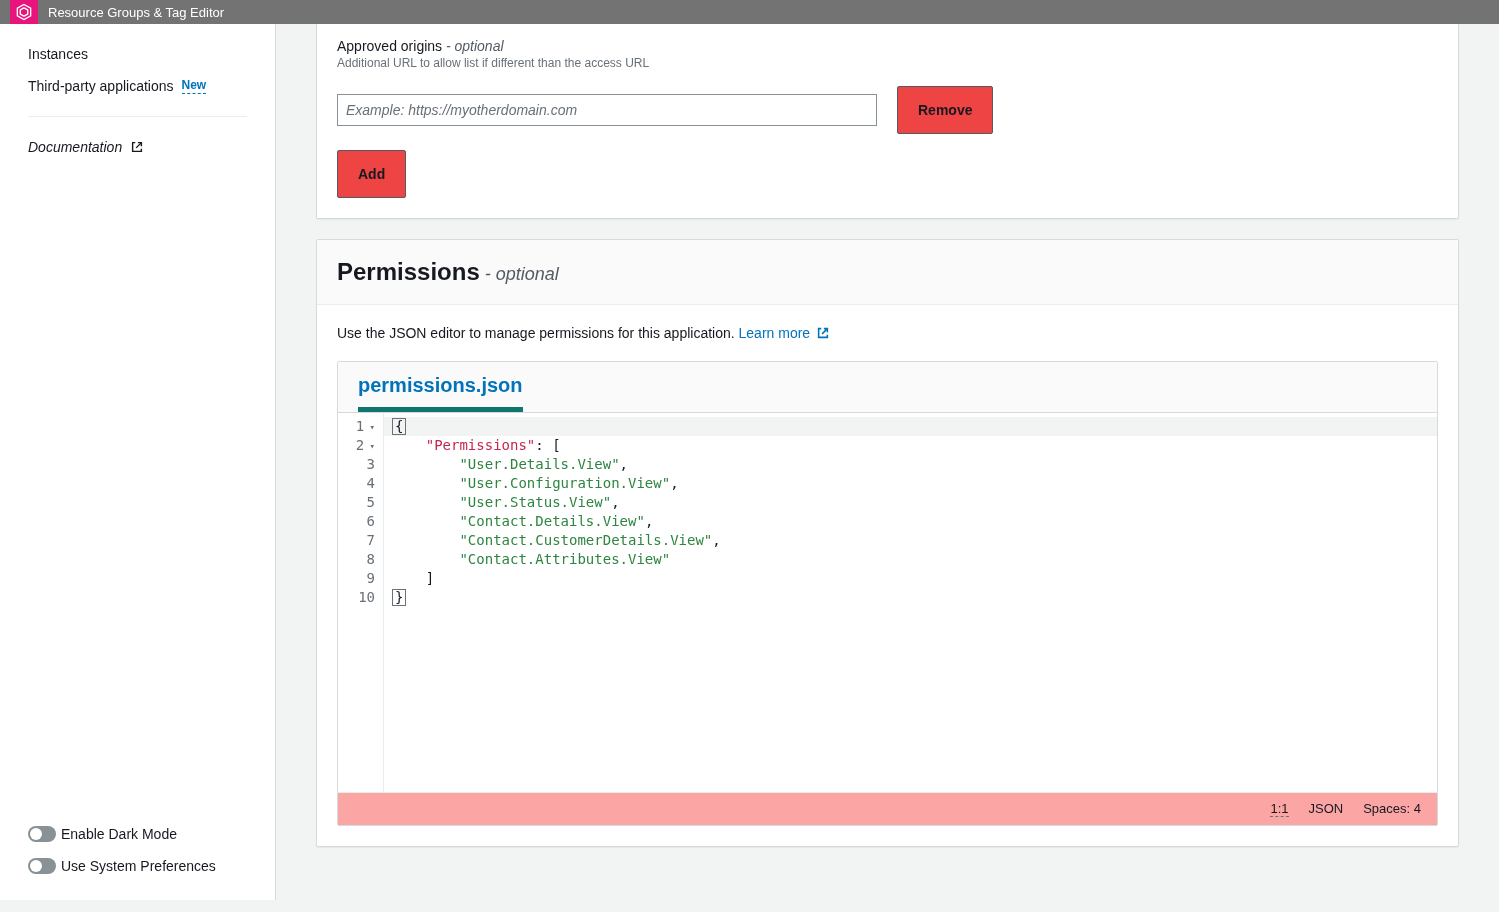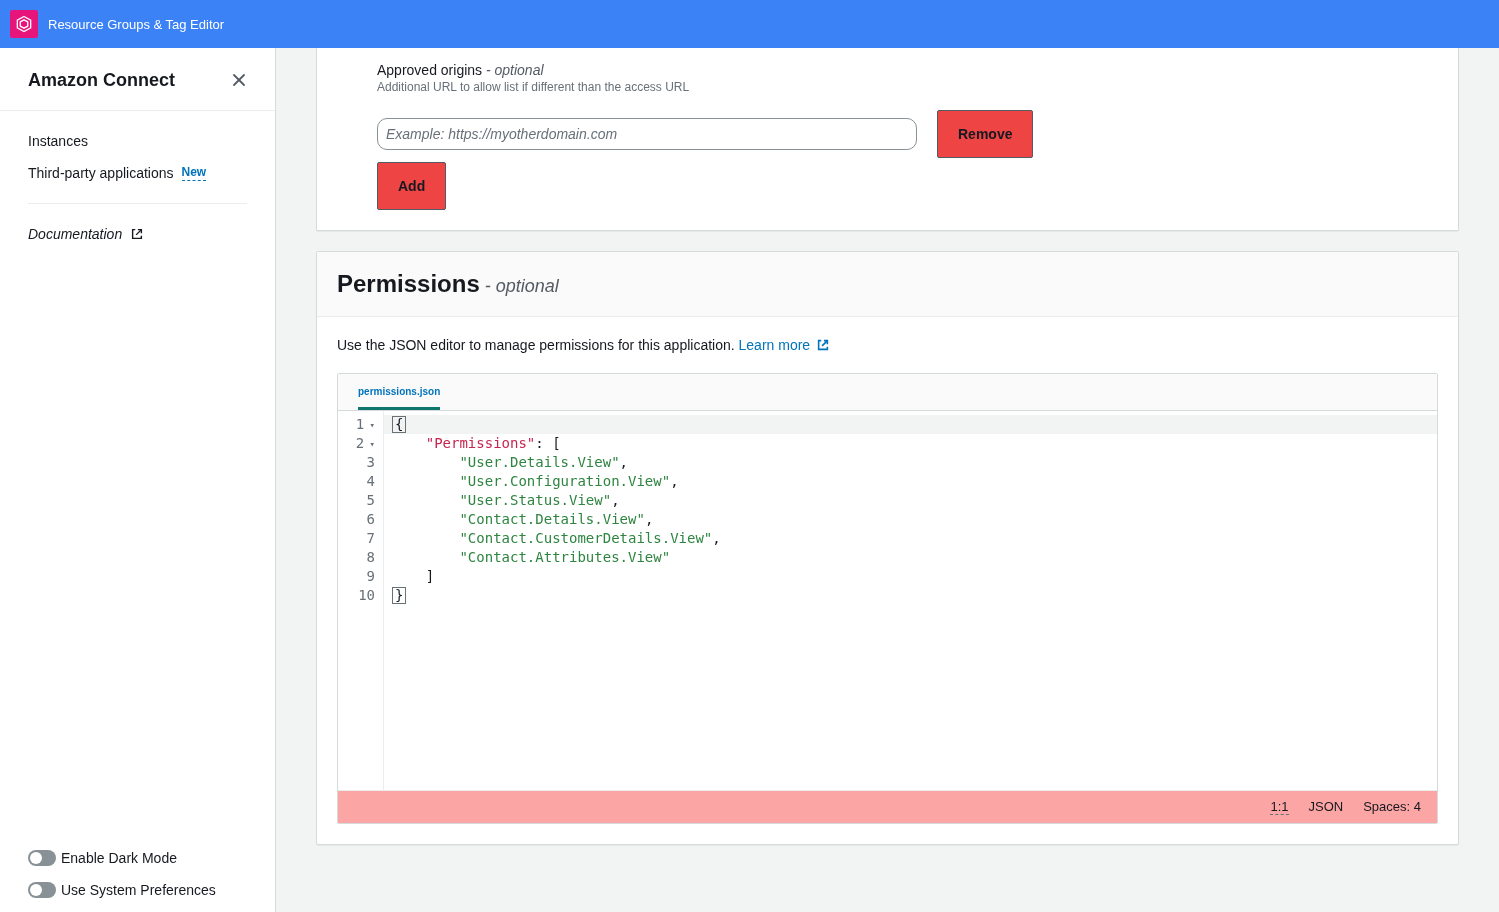--- a/index.html
+++ b/index.html
@@ -7,22 +7,22 @@
     font-family: "Amazon Ember", "Helvetica Neue", Arial, sans-serif;
     font-size: 14px;
     color: #16191f;
     background: #f2f3f3;
     width: 1499px;
     height: 912px;
     overflow: hidden;
   }
   
   .topbar {
-    height: 48px;
-    background: #3b82f6;
+    height: 24px;
+    background: #737373;
     display: flex;
     align-items: center;
     padding: 0 10px;
     color: #fff;
   }
   .topbar .aws-icon {
     width: 28px;
     height: 28px;
     background: #e7157b;
     display: flex;
@@ -146,39 +146,39 @@
 
   .origins-body { padding: 14px 20px 20px; }
   .field-label { font-size: 14px; font-weight: 400; color: #16191f; }
   .field-label .opt { font-style: italic; color: #545b64; }
   .field-desc { font-size: 12px; color: #687078; margin-top: 2px; margin-bottom: 16px; }
   .input-row { display: flex; gap: 20px; align-items: center; }
   .input-row input[type=text] {
     width: 540px;
     height: 32px;
     border: 1px solid #879196;
-    border-radius: 10px;
+    border-radius: 0;
     padding: 0 8px;
     font-size: 14px;
     font-style: italic;
     color: #687078;
   }
   .input-row input[type=text]::placeholder { color: #687078; font-style: italic; }
   .btn {
     background: #ef4444;
     border: 1px solid #545b64;
     border-radius: 2px;
     padding: 6px 20px;
     font-size: 14px;
     font-weight: 700;
     color: #16191f;
     cursor: pointer;
     height: 48px;
   }
-  .add-row { margin-top: 4px; }
+  .add-row { margin-top: 16px; }
 
   .panel-header {
     padding: 18px 20px;
     border-bottom: 1px solid #eaeded;
     background: #fafafa;
   }
   .panel-header h2 {
     font-size: 24px;
     font-weight: 700;
     display: inline;
@@ -204,25 +204,25 @@
     border-radius: 2px;
     margin-top: 20px;
   }
   .editor-tabs {
     background: #fafafa;
     border-bottom: 1px solid #d5dbdb;
     padding: 0 20px;
     display: flex;
   }
   .editor-tab {
-    font-size: 10px;
+    font-size: 20px;
     font-weight: 700;
     color: #0073bb;
     padding: 12px 0 10px;
-    border-bottom: 3px solid #0f766e;
+    border-bottom: 5px solid #0f766e;
     cursor: pointer;
   }
   .editor-area {
     display: flex;
     font-family: "Monaco", "Menlo", "Consolas", monospace;
     font-size: 14px;
     line-height: 19px;
     background: #fff;
     min-height: 380px;
     border-bottom: 1px solid #eaeded;
@@ -287,29 +287,20 @@
       <polygon points="12,3 20,7.5 20,16.5 12,21 4,16.5 4,7.5"></polygon>
       <polygon points="12,7 16.5,9.5 16.5,14.5 12,17 7.5,14.5 7.5,9.5"></polygon>
     </svg>
   </div>
   <div class="title">Resource Groups &amp; Tag Editor</div>
 </div>
 
 <div class="shell">
 
   <aside class="sidebar">
-    <div class="sidebar-header">
-      <h1>Amazon Connect</h1>
-      <button class="close-btn">
-        <svg width="16" height="16" viewBox="0 0 16 16" stroke="#545b64" stroke-width="1.8" stroke-linecap="round">
-          <line x1="3" y1="3" x2="13" y2="13"></line>
-            <line x1="13" y1="3" x2="3" y2="13"></line>
-        </svg>
-      </button>
-    </div>
     <nav class="sidebar-nav">
       <a href="#">
         <span>Instances</span>
       </a>
       <a href="#">
         <span>Third-party applications</span>
         <span class="badge-new">New</span>
       </a>
       <hr class="sidebar-divider">
       <a href="#" class="sidebar-doc">
@@ -328,21 +319,21 @@
       </div>
       <div class="toggle-row">
         <div class="toggle"></div>
         <span>Use System Preferences</span>
       </div>
     </div>
   </aside>
 
   <main class="main">
 
-    <section class="panel" style="border-top:none; border-top-left-radius:0; border-top-right-radius:0;padding-left:40px;">
+    <section class="panel" style="border-top:none; border-top-left-radius:0; border-top-right-radius:0;">
       <div class="origins-body">
         <div class="field-label">
           <span>Approved origins</span>
           <span class="opt">- optional</span>
         </div>
         <div class="field-desc">Additional URL to allow list if different than the access URL</div>
         <div class="input-row">
           <input type="text" placeholder="Example: https://myotherdomain.com" style="">
           <button class="btn">Remove</button>
         </div>

